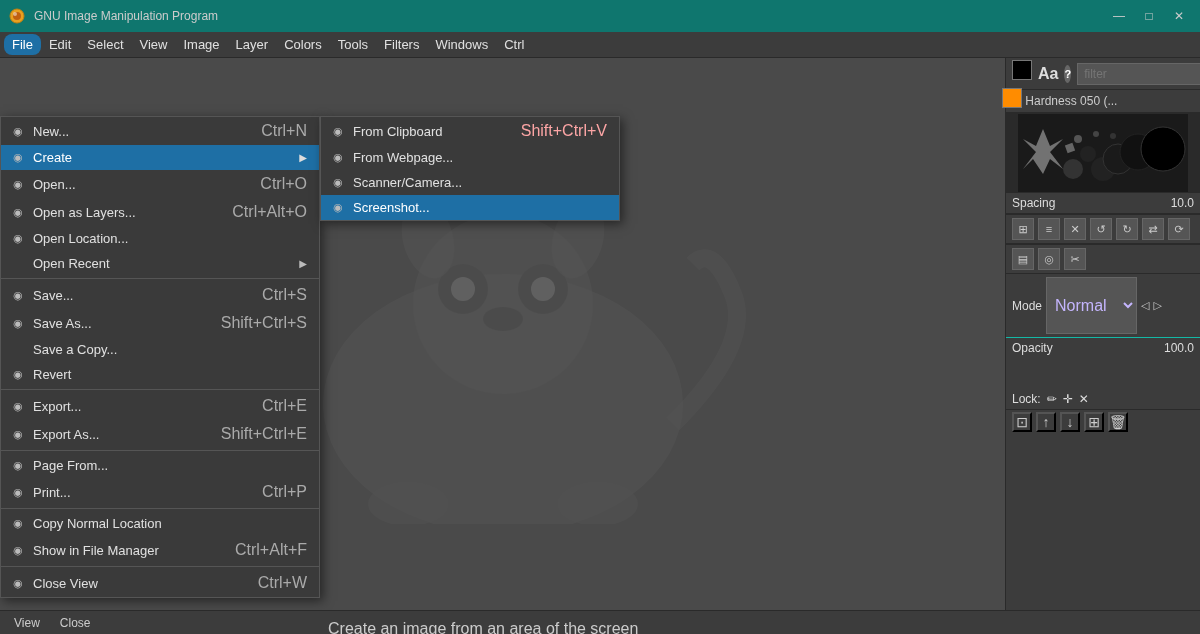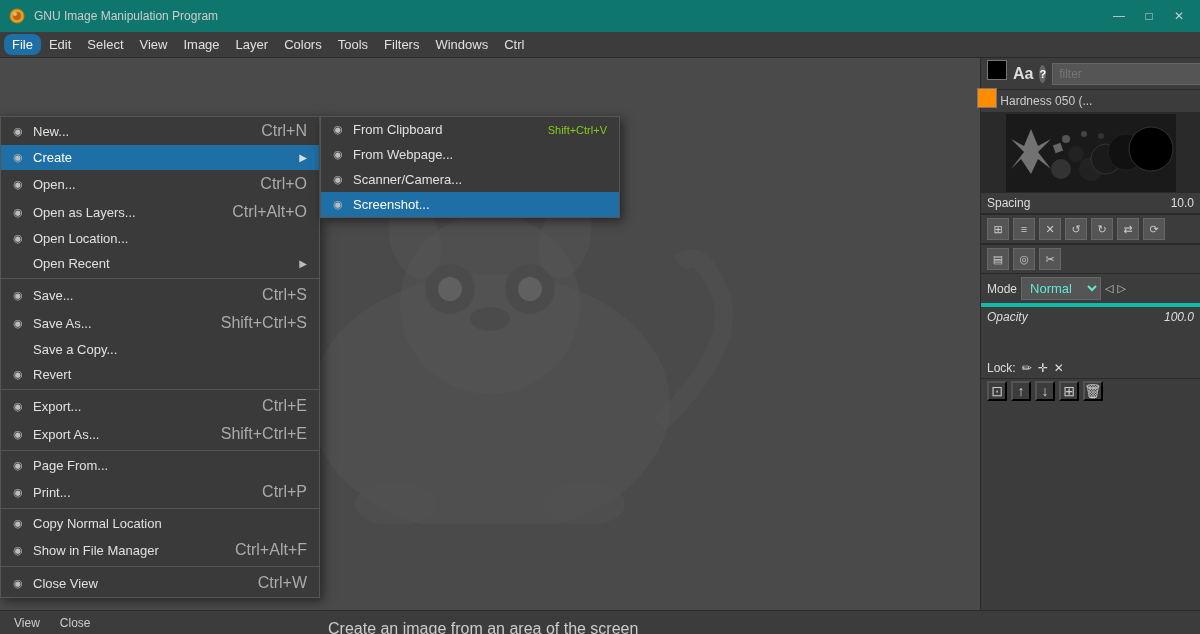--- a/index.html
+++ b/index.html
@@ -174,28 +174,28 @@
       display: flex;
       align-items: center;
       gap: 6px;
     }
     .submenu-item .item-icon {
       width: 14px;
       font-size: 11px;
       color: #bbb;
     }
     .submenu-item .shortcut {
-      color: #84cc16;
-      font-size: 11px;
+      color: #fca5a5;
+      font-size: 16px;
     }
     .submenu-item.highlighted .shortcut { color: #ccc; }
 
     
     .right-panel {
-      width: 220px;
+      width: 195px;
       background: #3c3c3c;
       border-left: 1px solid #2a2a2a;
       display: flex;
       flex-direction: column;
     }
     .right-panel-top {
       height: 32px;
       background: #3c3c3c;
       display: flex;
       align-items: center;
@@ -269,37 +269,36 @@
       justify-content: center;
       cursor: pointer;
     }
     .mode-row {
       display: flex;
       align-items: center;
       padding: 3px 6px;
       gap: 4px;
       font-size: 12px;
       color: #ddd;
-      border-bottom: 4px solid #14b8a6;
+      border-bottom: 1px solid #14b8a6;
     }
     .mode-select {
       background: #555;
       border: 1px solid #666;
-      color: #5eead4;
-      font-size: 13px;
-      padding: 2px 4px;
+      color: #c4b5fd;
+      font-size: 16px;
+      padding: 18px 4px;
     }
     .opacity-row {
       display: flex;
       align-items: center;
       justify-content: space-between;
       padding: 3px 6px;
       font-size: 12px;
       color: #ddd;
-      font-style: italic;
     }
     .lock-row {
       display: flex;
       align-items: center;
       padding: 3px 6px;
       gap: 6px;
       font-size: 12px;
       color: #ddd;
       margin-top: 31px;
     }

